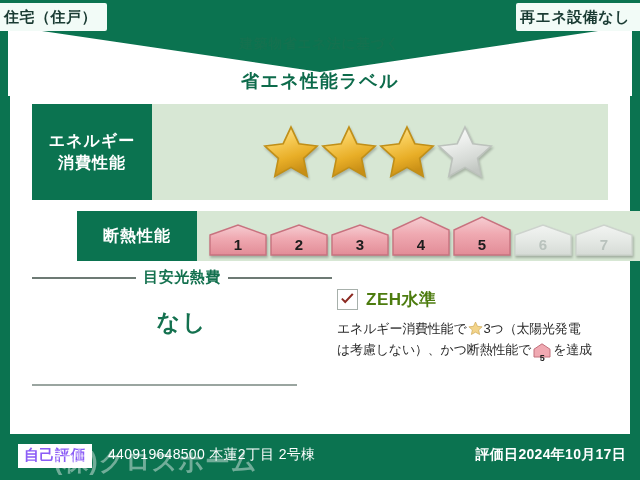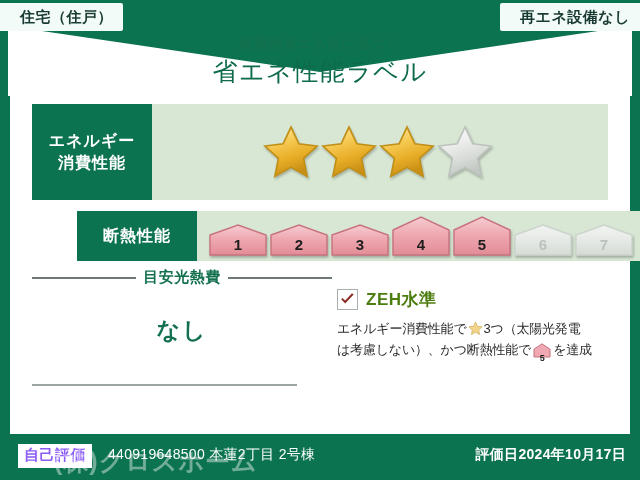--- a/index.html
+++ b/index.html
@@ -16,42 +16,42 @@
   }
 
   
   .corner-tag{
     position:absolute;top:3px;
     background:#f2fbf7;
     color:#1a3b33;
     font-weight:bold;
     font-size:15px;
     letter-spacing:.5px;
-    padding:6px 10px 7px 20px;
+    padding:6px 10px 7px 4px;
     line-height:1;
     white-space:nowrap;
   }
   #tag-left{left:0;border-radius:0 2px 2px 0;}
   #tag-right{right:0;border-radius:2px 0 0 2px;}
   .chev-fill{
     position:absolute;left:8px;top:26px;width:624px;height:70px;
     background:#ffffff;
     clip-path:polygon(0 0, 312px 46px, 624px 0, 624px 70px, 0 70px);
   }
   .header-text{
     position:absolute;left:0;top:36px;width:640px;text-align:center;
     pointer-events:none;
   }
   .header-sub{
     font-size:13.5px;font-weight:bold;color:#14714f;letter-spacing:1px;
     line-height:1.2;
   }
   .header-title{
-    font-size:25px;font-weight:normal;color:#0d6b4b;letter-spacing:1.5px;
-    line-height:1.25;margin-top:4px;
+    font-size:18px;font-weight:bold;color:#0d6b4b;letter-spacing:1.5px;
+    line-height:1.25;margin-top:18px;
   }
 
   
   #panel{
     position:absolute;left:10px;top:92px;width:620px;height:342px;
     background:#ffffff;
     box-sizing:border-box;
   }
 
   
@@ -94,21 +94,21 @@
   .house.off .num{color:#b9c2bd;}
 
   
   #cost-block{position:absolute;left:22px;top:176px;width:300px;}
   .cost-head{display:flex;align-items:center;gap:7px;}
   .cost-rule{flex:1;height:2px;background:#6d7a74;}
   .cost-title{
     font-size:15px;font-weight:bold;color:#14714f;letter-spacing:.5px;white-space:nowrap;
   }
   .cost-value{
-    margin-top:28px;text-align:center;
+    margin-top:20px;text-align:center;
     font-size:23px;font-weight:bold;color:#14714f;letter-spacing:2px;
   }
   #cost-rule-bottom{
     position:absolute;left:22px;top:292px;width:265px;height:2px;background:#9aa5a0;
   }
 
   
   #zeh-block{position:absolute;left:327px;top:196px;width:276px;}
   .zeh-head{display:flex;align-items:center;gap:8px;}
   .checkbox{

